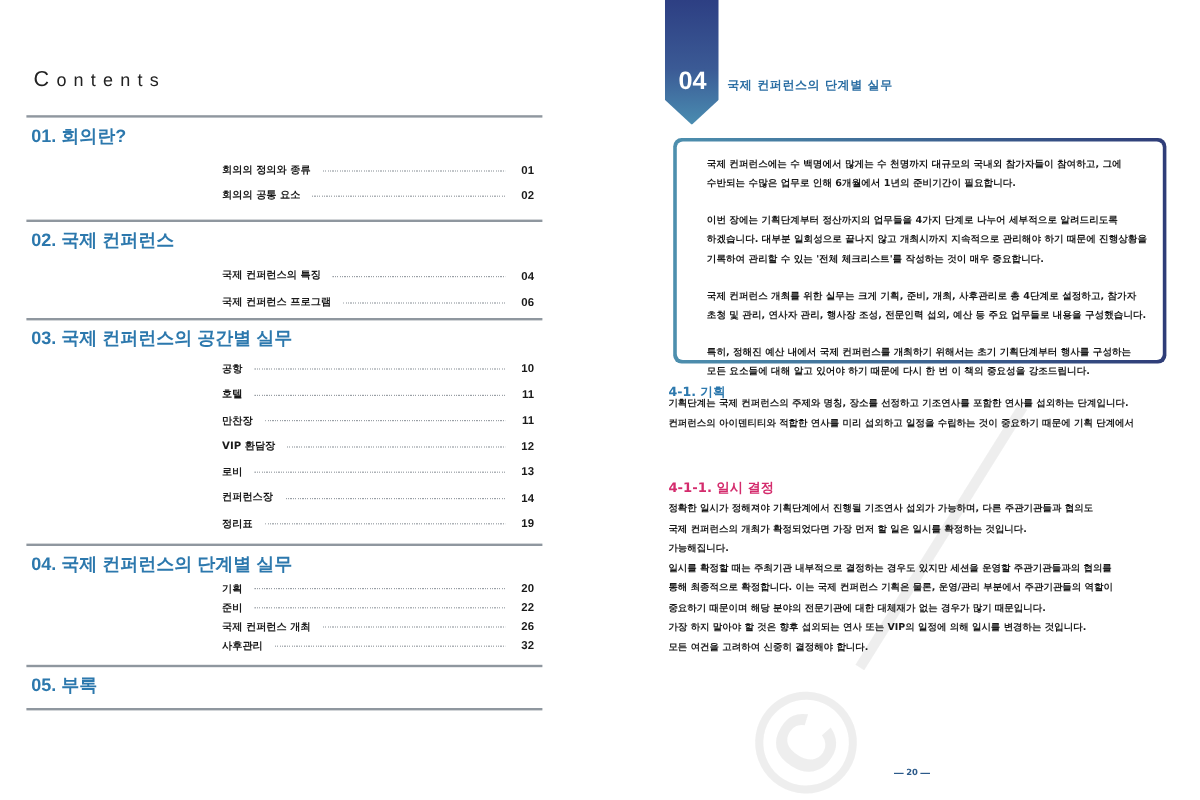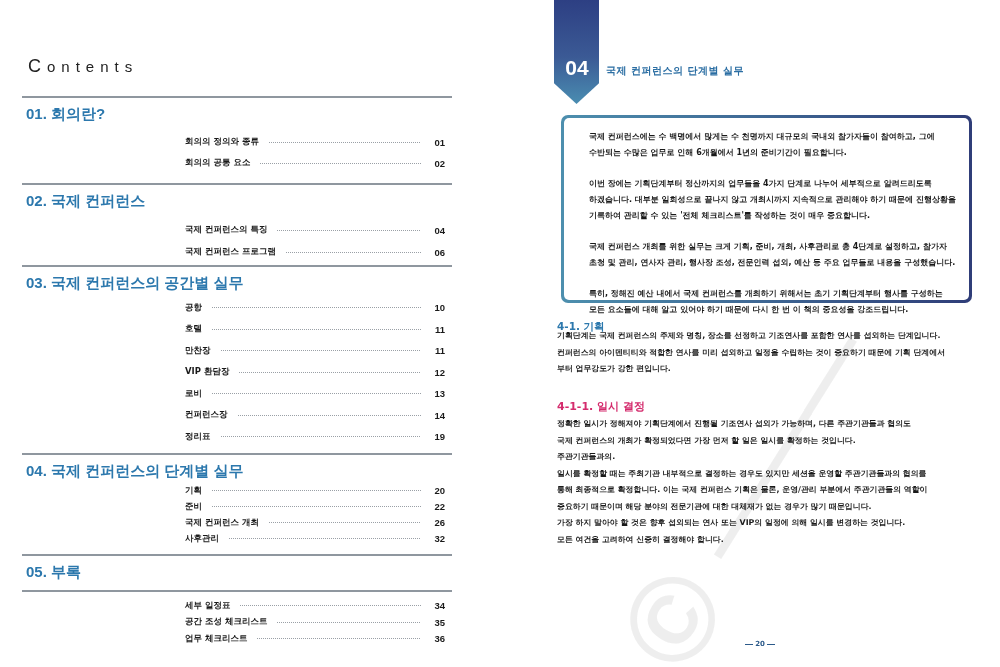--- a/index.html
+++ b/index.html
@@ -199,37 +199,20 @@
               <span class="leader"></span>
               <span class="num">32</span>
             </div>
         </div>
       </div>
 
       <div class="toc-section" style="margin-top:7px;">
         <div class="toc-rule"></div>
         <div class="toc-heading" style="margin-top:6px;">05. 부록</div>
         <div class="toc-rule" style="margin-top:8px;"></div>
-        <div class="toc-items" style="margin-top:6px;">
-          <div class="toc-item" style="height:16.5px;">
-              <span class="label">세부 일정표</span>
-              <span class="leader"></span>
-              <span class="num">34</span>
-            </div>
-          <div class="toc-item" style="height:16.5px;">
-              <span class="label">공간 조성 체크리스트</span>
-              <span class="leader"></span>
-              <span class="num">35</span>
-            </div>
-          <div class="toc-item" style="height:16.5px;">
-              <span class="label">업무 체크리스트</span>
-              <span class="leader"></span>
-              <span class="num">36</span>
-            </div>
-        </div>
       </div>
 
     </div>
   </div>
 
   <div class="page page-right"></div>
 </div>
 
 <div class="watermark">© ───</div>
 
@@ -243,28 +226,27 @@
     <p><span>이번 장에는 기획단계부터 정산까지의 업무들을 4가지 단계로 나누어 세부적으로 알려드리도록</span><br><span>하겠습니다. 대부분 일회성으로 끝나지 않고 개최시까지 지속적으로 관리해야 하기 때문에 진행상황을</span><br><span>기록하여 관리할 수 있는 '전체 체크리스트'를 작성하는 것이 매우 중요합니다.</span></p>
     <p><span>국제 컨퍼런스 개최를 위한 실무는 크게 기획, 준비, 개최, 사후관리로 총 4단계로 설정하고, 참가자</span><br><span>초청 및 관리, 연사자 관리, 행사장 조성, 전문인력 섭외, 예산 등 주요 업무들로 내용을 구성했습니다.</span></p>
     <p><span>특히, 정해진 예산 내에서 국제 컨퍼런스를 개최하기 위해서는 초기 기획단계부터 행사를 구성하는</span><br><span>모든 요소들에 대해 알고 있어야 하기 때문에 다시 한 번 이 책의 중요성을 강조드립니다.</span></p>
   </div>
 </div>
 
 <div class="sec-h1">4-1. 기획</div>
 <div class="body-block block-1">
   <p>기획단계는 국제 컨퍼런스의 주제와 명칭, 장소를 선정하고 기조연사를 포함한 연사를 섭외하는 단계입니다.</p>
   <p>컨퍼런스의 아이덴티티와 적합한 연사를 미리 섭외하고 일정을 수립하는 것이 중요하기 때문에 기획 단계에서</p>
-  <p>부터 업무강도가 강한 편입니다.</p>
 </div>
 
 <div class="sec-h2">4-1-1. 일시 결정</div>
 <div class="body-block block-2">
   <p>정확한 일시가 정해져야 기획단계에서 진행될 기조연사 섭외가 가능하며, 다른 주관기관들과 협의도</p>
   <p>국제 컨퍼런스의 개최가 확정되었다면 가장 먼저 할 일은 일시를 확정하는 것입니다.</p>
-  <p>주관기관들과의.</p>
+  <p>가능해집니다.</p>
   <p>일시를 확정할 때는 주최기관 내부적으로 결정하는 경우도 있지만 세션을 운영할 주관기관들과의 협의를</p>
   <p>통해 최종적으로 확정합니다. 이는 국제 컨퍼런스 기획은 물론, 운영/관리 부분에서 주관기관들의 역할이</p>
   <p>중요하기 때문이며 해당 분야의 전문기관에 대한 대체재가 없는 경우가 많기 때문입니다.</p>
 </div>
 <div class="body-block block-3">
   <p>가장 하지 말아야 할 것은 향후 섭외되는 연사 또는 VIP의 일정에 의해 일시를 변경하는 것입니다.</p>
   <p>모든 여건을 고려하여 신중히 결정해야 합니다.</p>
 </div>
 
 <div class="page-number"><span class="dash"></span><span>20</span><span class="dash"></span></div>

